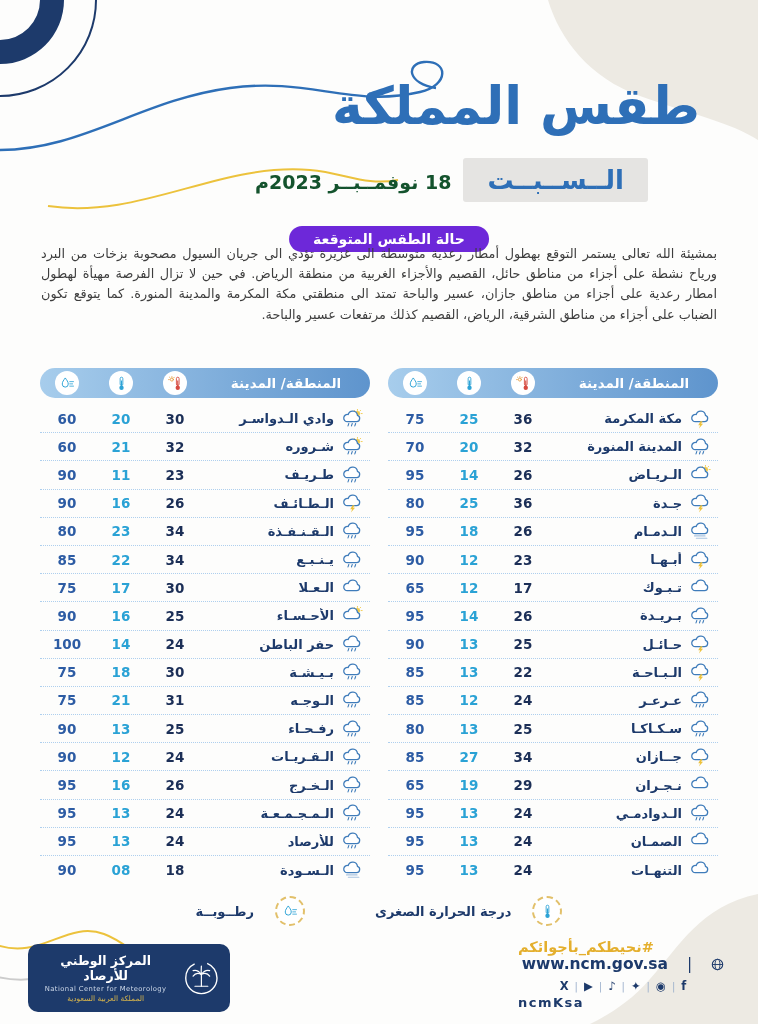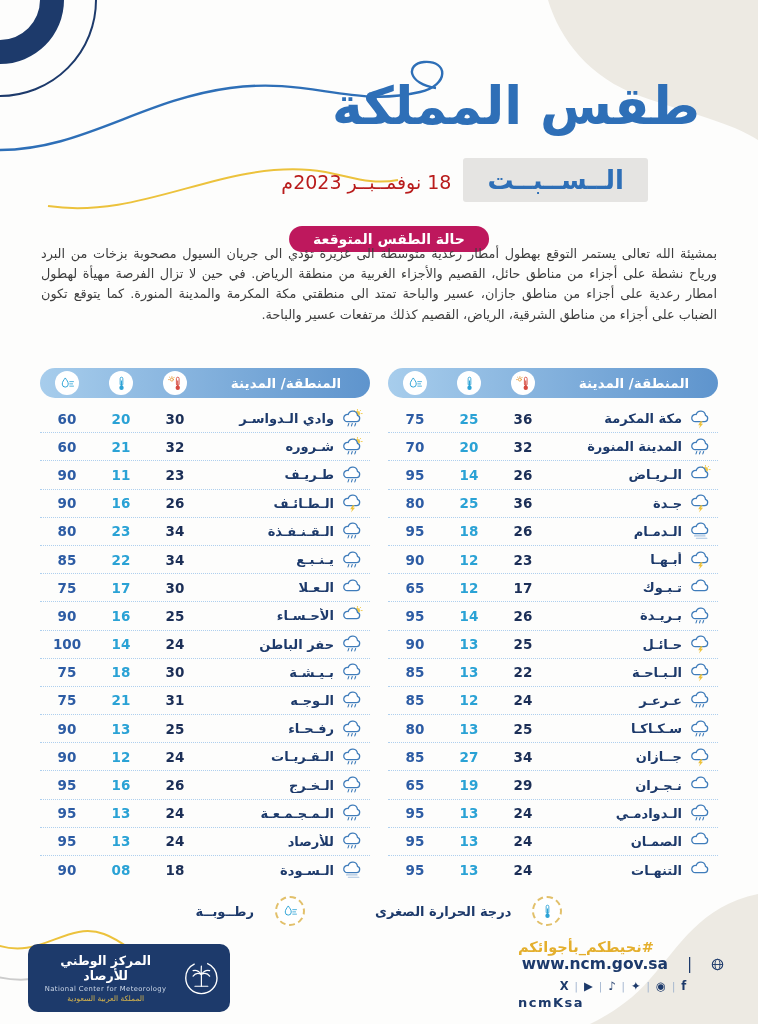--- a/index.html
+++ b/index.html
@@ -17,25 +17,25 @@
     position:absolute; top:76px; right:58px; z-index:2;
     font-size:52px; font-weight:bold; color:#2e6fb7; letter-spacing:-1px;
   }
   .date-block { position:absolute; top:158px; right:110px; z-index:2; display:flex; align-items:center; gap:12px; }
   .daybox {
     background:#e5e4e2; color:#2e6fb7; font-weight:bold; font-size:26px;
     padding:7px 24px; border-radius:3px; min-width:128px; text-align:center;
   }
   .dates { text-align:right; }
   .date-hijri { color:#1d3a6b; font-size:19px; font-weight:bold; }
-  .date-greg  { color:#b91c1c; font-size:19px; font-weight:normal; margin-top:3px; }
+  .date-greg  { color:#14532d; font-size:19px; font-weight:bold; margin-top:3px; }
 
   .pill {
     position:absolute; top:226px; left:50%; transform:translateX(calc(-50% + 10px)); z-index:2;
-    background:#be185d; color:#fff; font-weight:bold; font-size:14px;
+    background:#6d28d9; color:#fff; font-weight:bold; font-size:14px;
     padding:5px 24px; border-radius:15px; white-space:nowrap;
   }
   .forecast {
     position:absolute; top:244px; right:41px; width:676px; z-index:2;
     color:#3d3d3d; font-size:12.8px; line-height:1.58; text-align:justify;
   }
 
   .tables { position:absolute; top:368px; right:40px; width:678px; z-index:2; display:flex; gap:18px; }
   .wtable { width:330px; }
   .thead {

